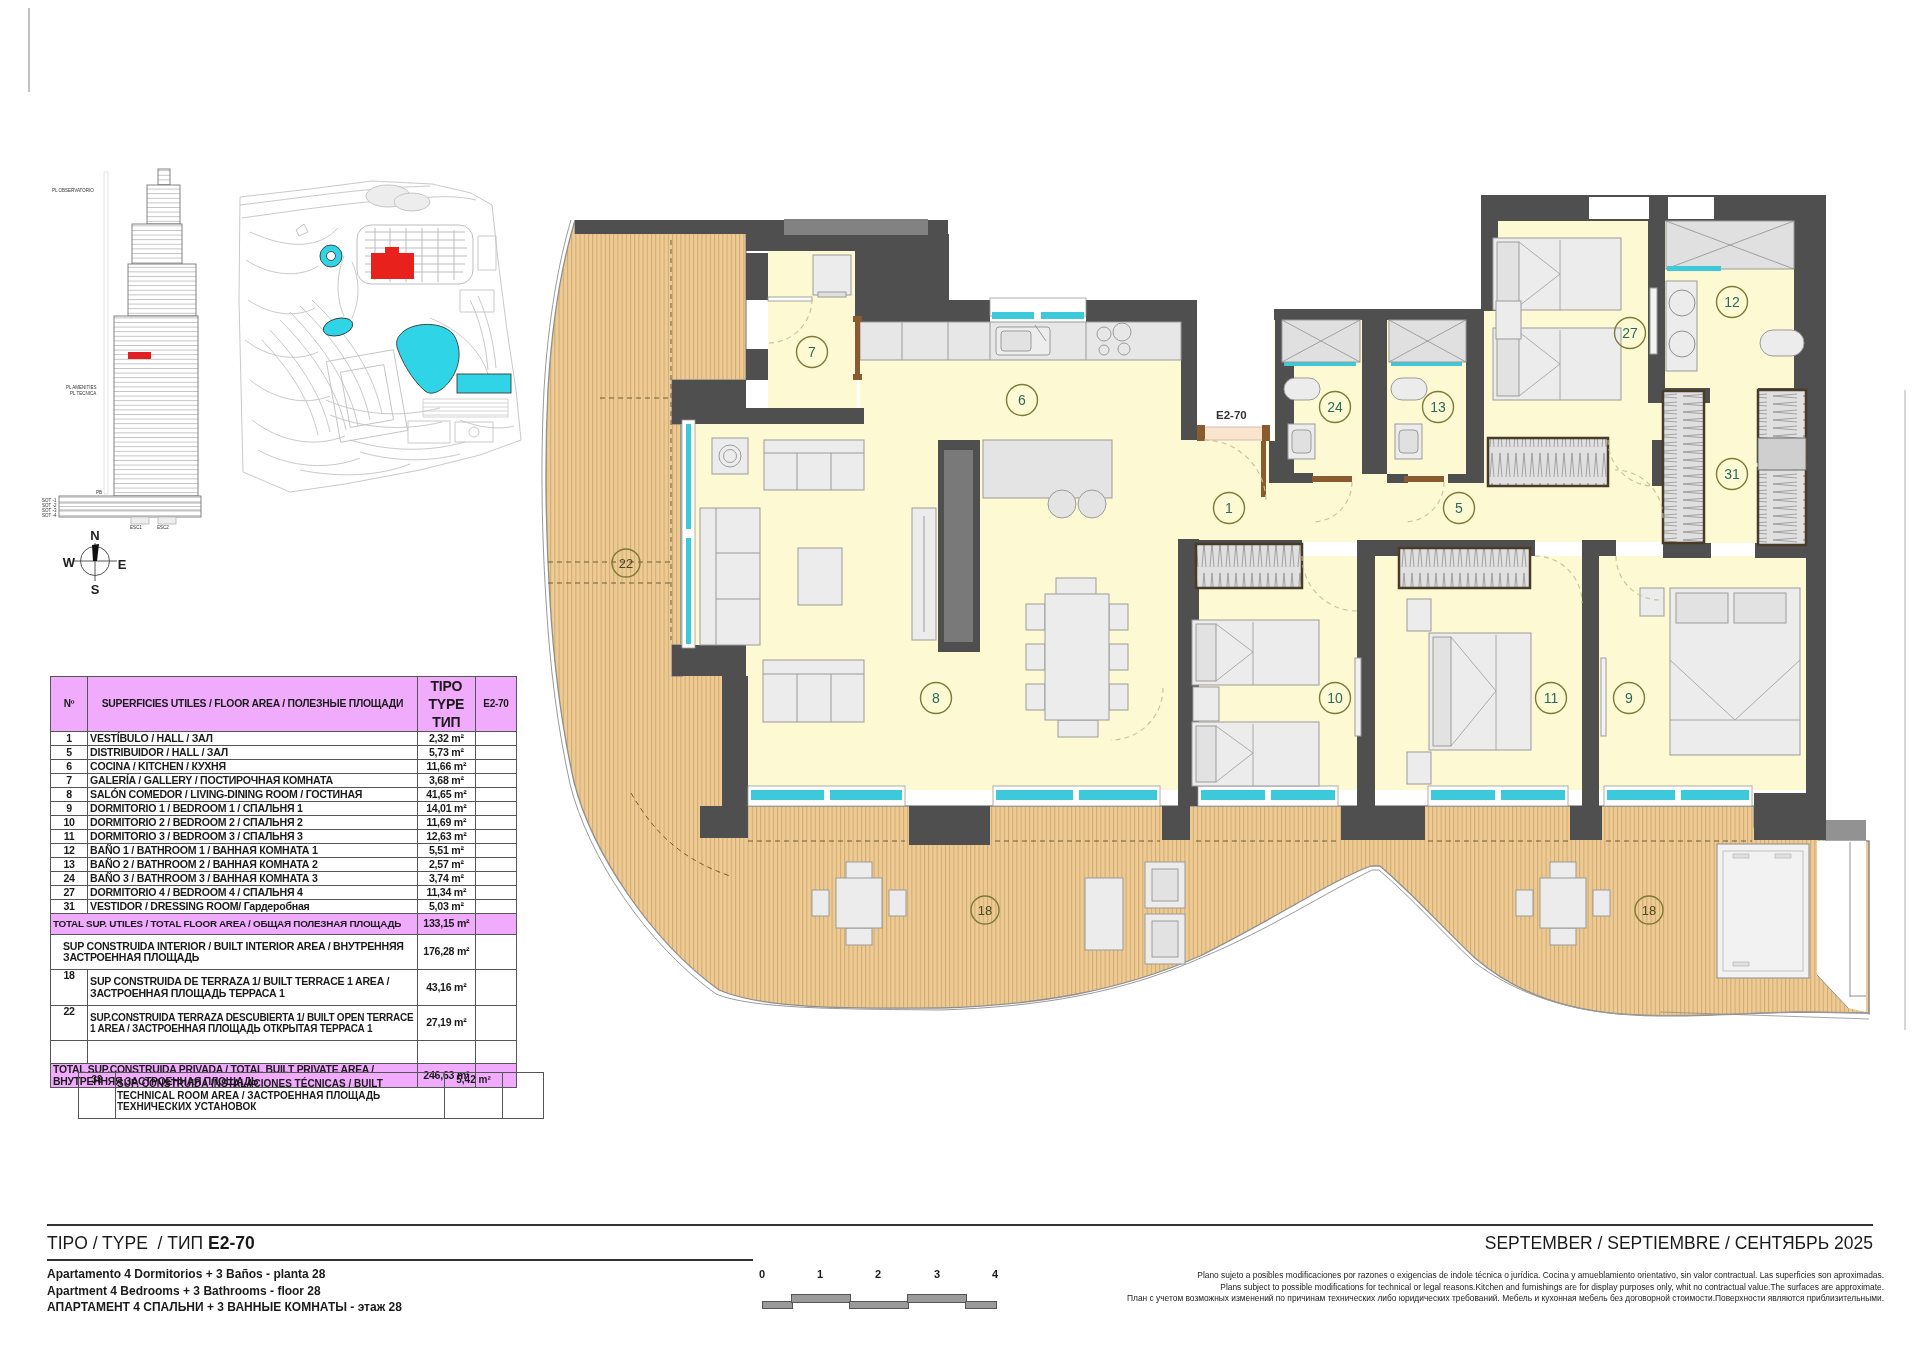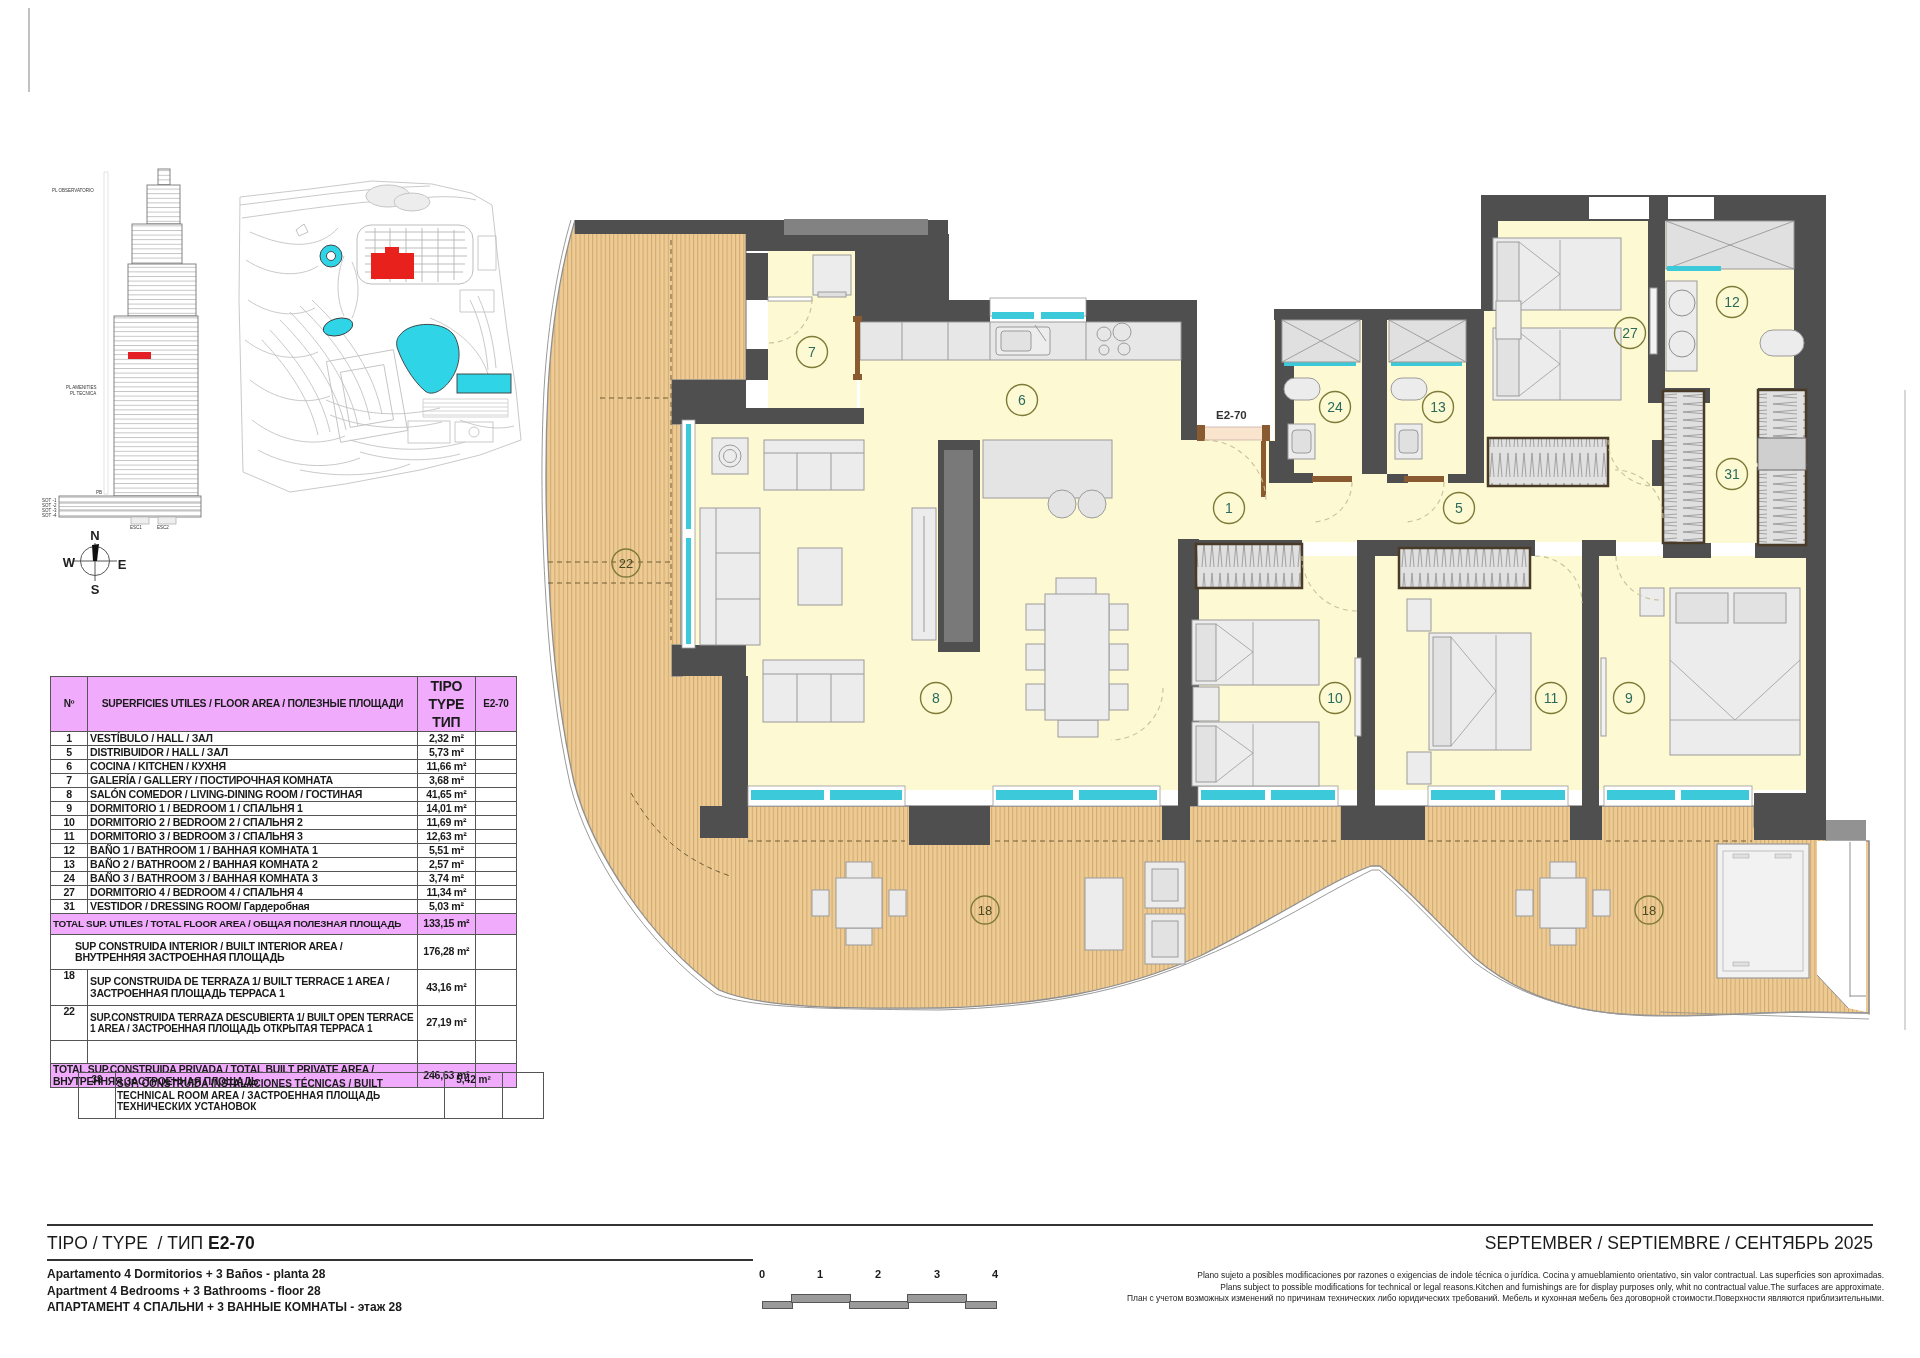--- a/index.html
+++ b/index.html
@@ -579,21 +579,21 @@
         <td class="d">VESTIDOR / DRESSING ROOM/ Гардеробная</td>
         <td class="v">5,03 m²</td>
         <td class="e"></td>
       </tr>
   <tr class="gy" style="height:21px;">
         <td colspan="2" style="font-size:9.9px;margin-top:20px;">TOTAL SUP. UTILES / TOTAL FLOOR AREA / ОБЩАЯ ПОЛЕЗНАЯ ПЛОЩАДЬ</td>
         <td class="v">133,15 m²</td>
         <td class="e"></td>
       </tr>
   <tr style="height:35px;">
-        <td colspan="2" class="wrap" style="padding-left:24px;">SUP CONSTRUIDA INTERIOR / BUILT INTERIOR AREA / ВНУТРЕННЯЯ ЗАСТРОЕННАЯ  ПЛОЩАДЬ</td>
+        <td colspan="2" class="wrap" style="padding-left:12px;">SUP CONSTRUIDA INTERIOR / BUILT INTERIOR AREA / ВНУТРЕННЯЯ ЗАСТРОЕННАЯ  ПЛОЩАДЬ</td>
         <td class="v">176,28 m²</td>
         <td class="e"></td>
       </tr>
   <tr style="height:36px;">
         <td class="n" style="vertical-align:top;">18</td>
         <td class="d wrap">SUP CONSTRUIDA  DE TERRAZA 1/ BUILT TERRACE 1 AREA / ЗАСТРОЕННАЯ ПЛОЩАДЬ ТЕРРАСА 1</td>
         <td class="v">43,16 m²</td>
         <td class="e"></td>
       </tr>
   <tr style="height:35px;">

